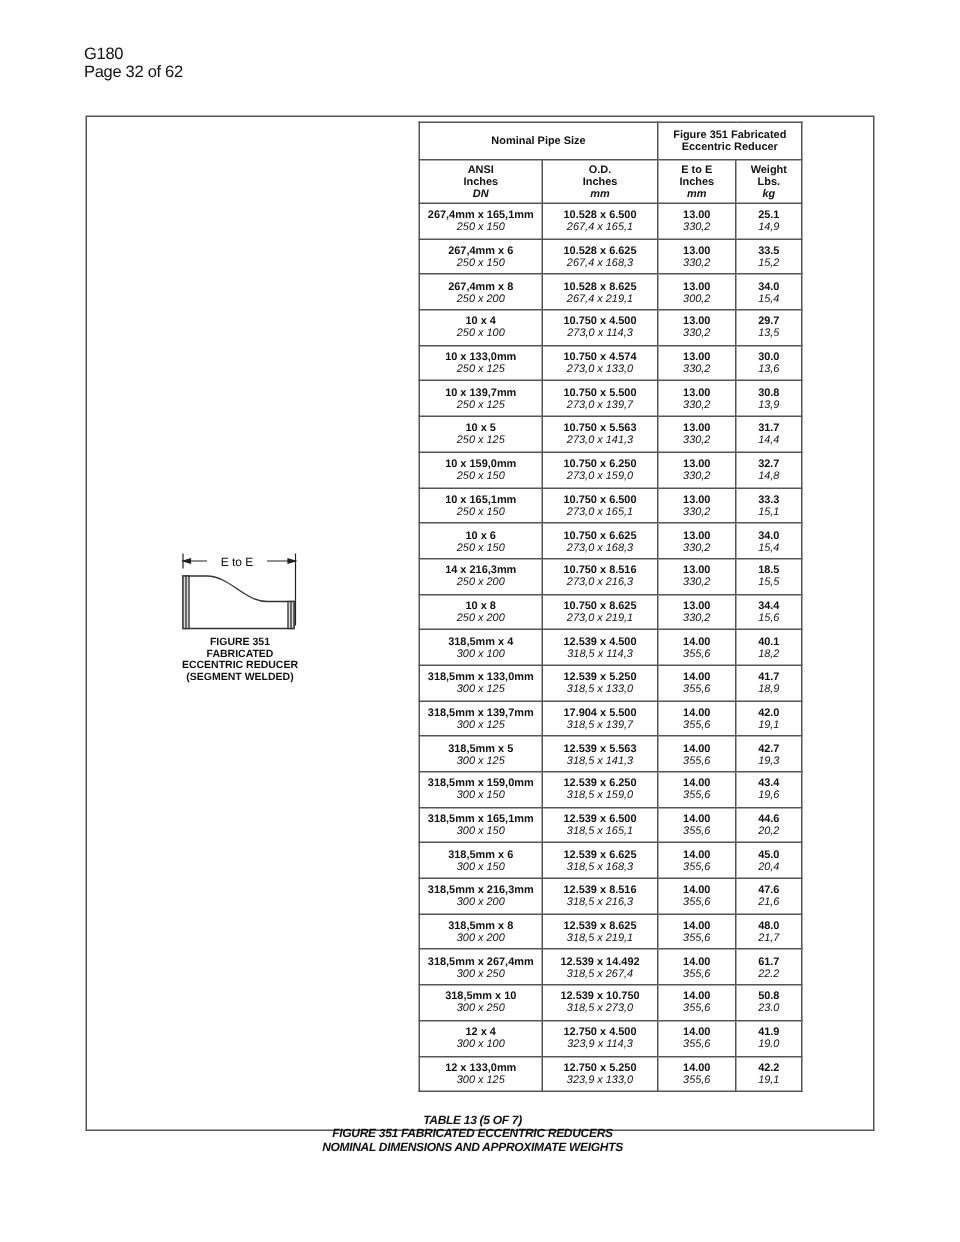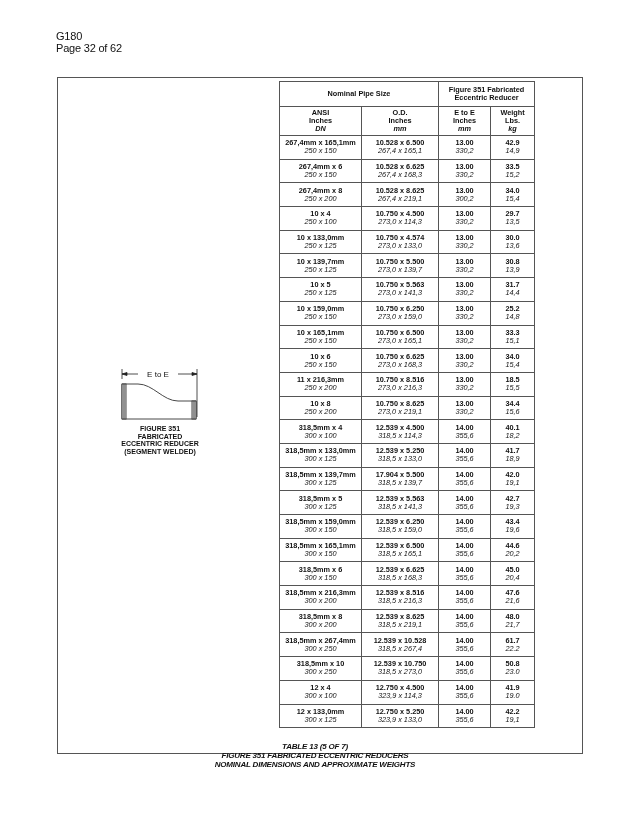--- a/index.html
+++ b/index.html
@@ -96,21 +96,21 @@
         </td>
         <td>
           <span class="b">10.528 x 6.500</span>
           <span class="i">267,4 x 165,1</span>
         </td>
         <td>
           <span class="b">13.00</span>
           <span class="i">330,2</span>
         </td>
         <td>
-          <span class="b">42.9</span>
+          <span class="b">25.1</span>
           <span class="i">14,9</span>
         </td>
       </tr>
       <tr>
         <td>
           <span class="b">267,4mm x 6</span>
           <span class="i">250 x 150</span>
         </td>
         <td>
           <span class="b">10.528 x 6.625</span>
@@ -222,21 +222,21 @@
         </td>
         <td>
           <span class="b">10.750 x 6.250</span>
           <span class="i">273,0 x 159,0</span>
         </td>
         <td>
           <span class="b">13.00</span>
           <span class="i">330,2</span>
         </td>
         <td>
-          <span class="b">25.2</span>
+          <span class="b">32.7</span>
           <span class="i">14,8</span>
         </td>
       </tr>
       <tr>
         <td>
           <span class="b">10 x 165,1mm</span>
           <span class="i">250 x 150</span>
         </td>
         <td>
           <span class="b">10.750 x 6.500</span>
@@ -264,21 +264,21 @@
           <span class="b">13.00</span>
           <span class="i">330,2</span>
         </td>
         <td>
           <span class="b">34.0</span>
           <span class="i">15,4</span>
         </td>
       </tr>
       <tr>
         <td>
-          <span class="b">11 x 216,3mm</span>
+          <span class="b">14 x 216,3mm</span>
           <span class="i">250 x 200</span>
         </td>
         <td>
           <span class="b">10.750 x 8.516</span>
           <span class="i">273,0 x 216,3</span>
         </td>
         <td>
           <span class="b">13.00</span>
           <span class="i">330,2</span>
         </td>
@@ -466,21 +466,21 @@
           <span class="b">48.0</span>
           <span class="i">21,7</span>
         </td>
       </tr>
       <tr>
         <td>
           <span class="b">318,5mm x 267,4mm</span>
           <span class="i">300 x 250</span>
         </td>
         <td>
-          <span class="b">12.539 x 10.528</span>
+          <span class="b">12.539 x 14.492</span>
           <span class="i">318,5 x 267,4</span>
         </td>
         <td>
           <span class="b">14.00</span>
           <span class="i">355,6</span>
         </td>
         <td>
           <span class="b">61.7</span>
           <span class="i">22.2</span>
         </td>

